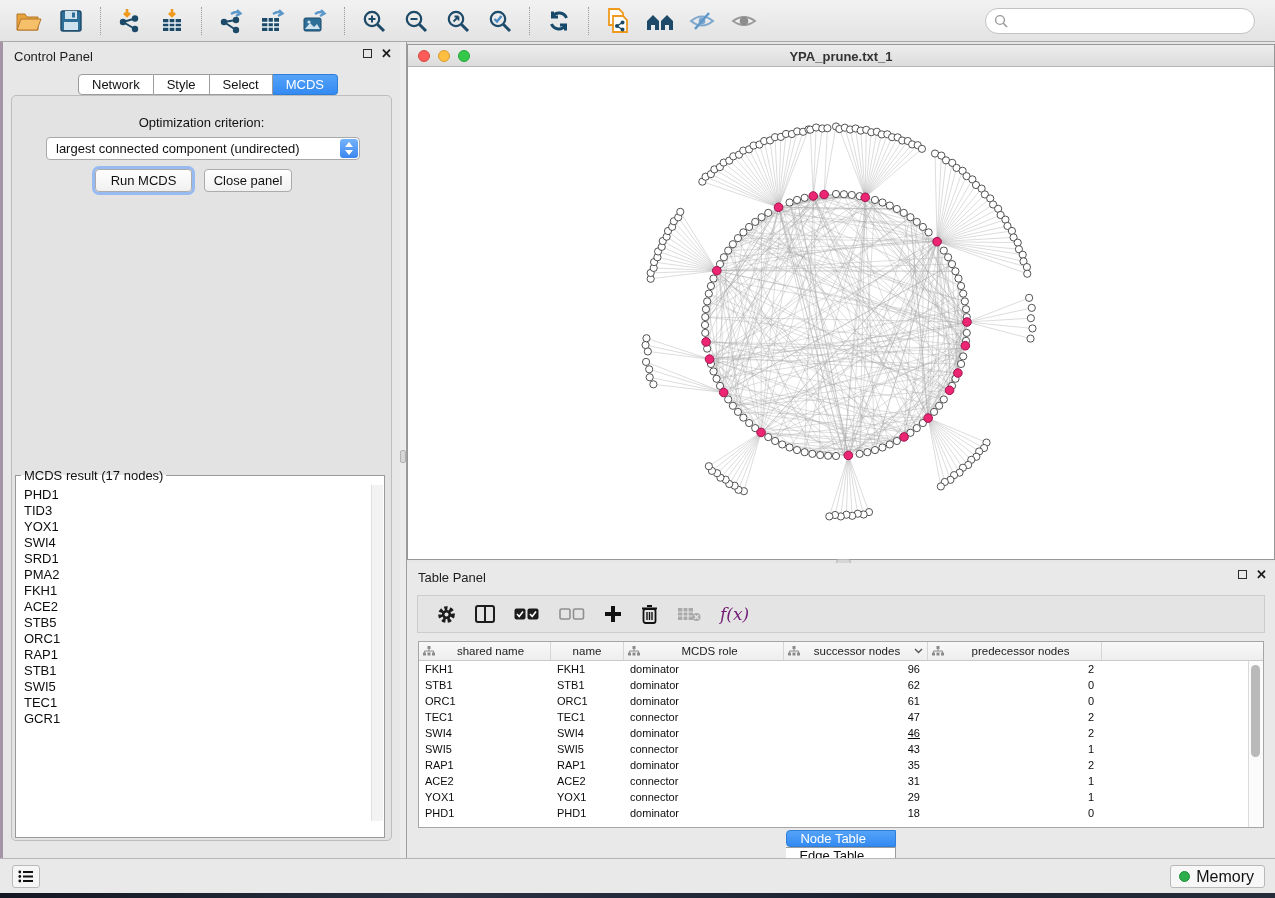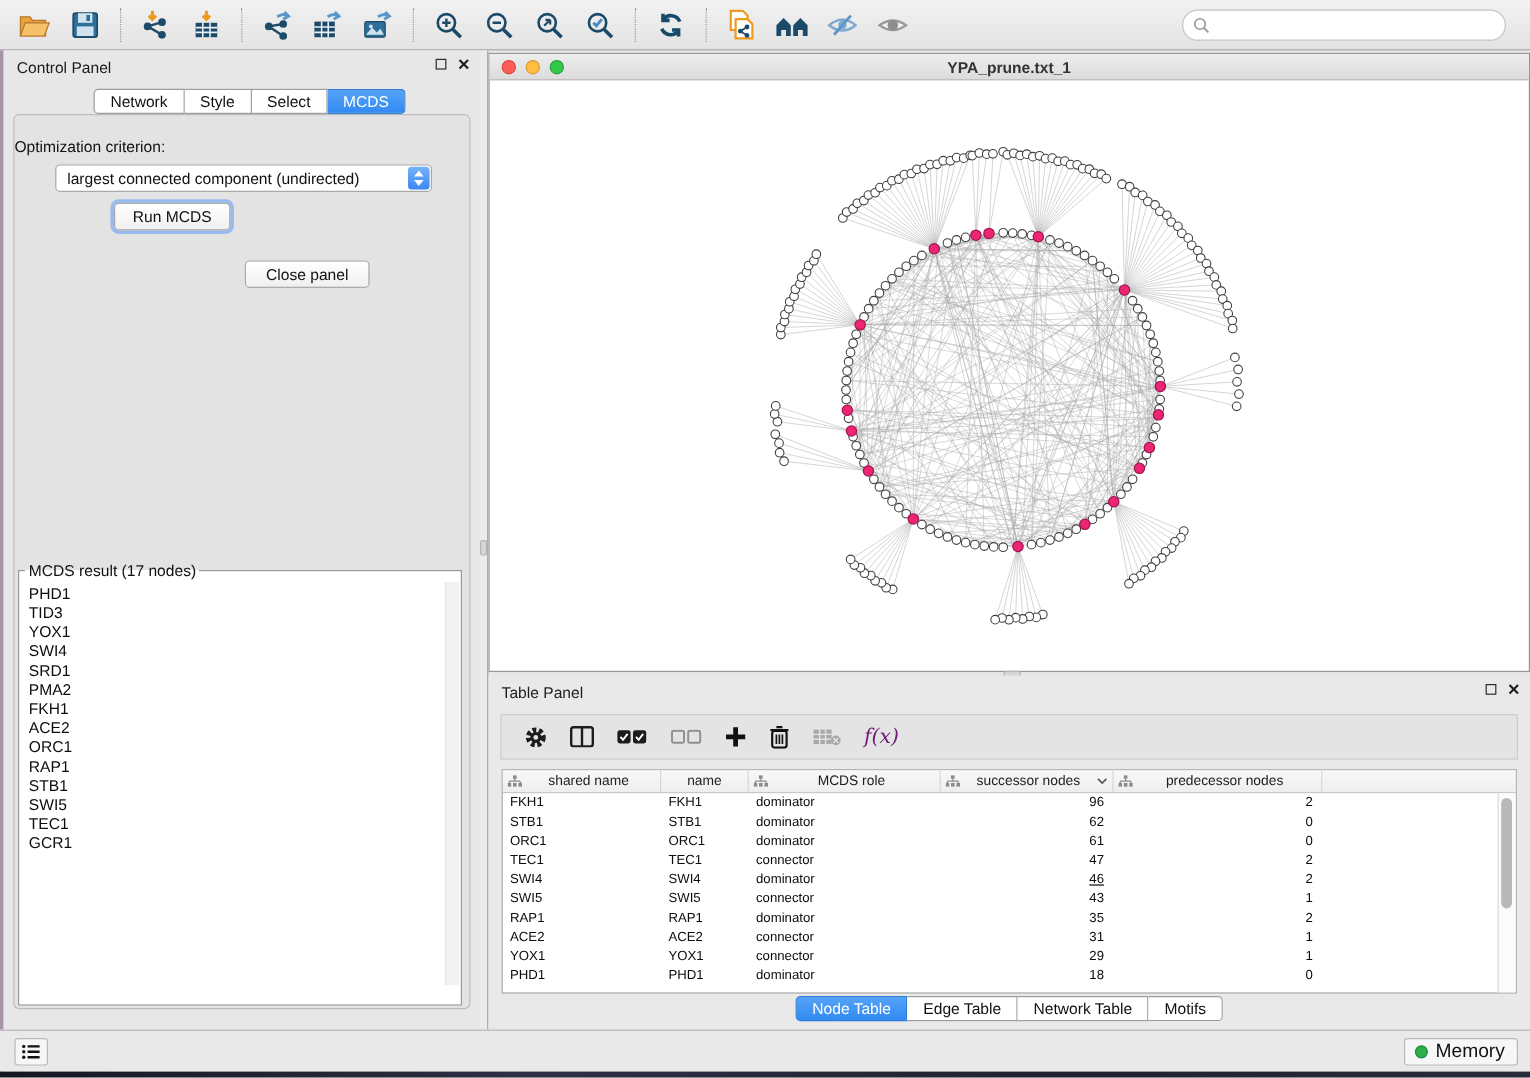--- a/index.html
+++ b/index.html
@@ -34,21 +34,21 @@
 
   .segtabs { position:absolute; display:flex; height:21px; font-size:13px; }
   .seg { background:#fff; border:1px solid #9c9c9c; border-left:none; padding:0 13px;
          display:flex; align-items:center; color:#111; }
   .seg:first-child { border-left:1px solid #9c9c9c; border-radius:4px 0 0 4px; }
   .seg:last-child { border-radius:0 4px 4px 0; }
   .seg.active { background:linear-gradient(#55a3f8,#338af2); border-color:#2f7fd8; color:#fff; }
 
   .cpcontent { position:absolute; left:8px; top:53px; width:381px; height:746px;
                background:#e3e3e3; border:1px solid #bdbdbd; border-radius:5px; }
-  .optlabel { position:absolute; left:0; top:19px; width:100%; text-align:left; font-size:13px; color:#111; }
+  .optlabel { position:absolute; left:0; top:19px; width:100%; text-align:center; font-size:13px; color:#111; }
   .selectbox { position:absolute; left:34px; top:41px; width:314px; height:23px; background:#fff;
                border:1px solid #a9a9a9; border-radius:4px; font-size:13px; line-height:21px;
                padding-left:9px; color:#111; }
   .stepper { position:absolute; right:1px; top:1px; width:18px; height:19px; border-radius:3px;
              background:linear-gradient(#74b3fb,#3c86f1); }
   .stepper i { position:absolute; left:5px; width:0; height:0; border-left:4px solid transparent; border-right:4px solid transparent; }
   .stepper .up { top:3px; border-bottom:5px solid #fff; }
   .stepper .dn { bottom:3px; border-top:5px solid #fff; }
   .cbtn { position:absolute; height:23px; background:linear-gradient(#ffffff,#f0f0f0);
           border:1px solid #ababab; border-radius:4px; font-size:13px; color:#111;
@@ -273,33 +273,34 @@
     <div class="cpcontent">
       <div class="optlabel">Optimization criterion:</div>
       <div class="selectbox">
         <span>largest connected component (undirected)</span>
         <span class="stepper">
             <i class="up"></i>
             <i class="dn"></i>
           </span>
       </div>
       <button class="cbtn focusring" style="left:83px; top:73px; width:97px;">Run MCDS</button>
-      <button class="cbtn" style="left:192px; top:73px; width:104px;margin-top:48px;">Close panel</button>
+      <button class="cbtn" style="left:192px; top:73px; width:88px;">Close panel</button>
       <fieldset class="resultbox">
         <legend>MCDS result (17 nodes)</legend>
         <div style="position:relative; height:340px;">
           <div class="resultlist" id="result-list">
               <div>PHD1</div>
               <div>TID3</div>
               <div>YOX1</div>
               <div>SWI4</div>
               <div>SRD1</div>
               <div>PMA2</div>
               <div>FKH1</div>
               <div>ACE2</div>
+              <div>STB5</div>
               <div>ORC1</div>
               <div>RAP1</div>
               <div>STB1</div>
               <div>SWI5</div>
               <div>TEC1</div>
               <div>GCR1</div>
             </div>
           <div class="rtrack"></div>
         </div>
       </fieldset>
@@ -1140,21 +1141,21 @@
             <div class="tcell" style="width: 144px; text-align: right; padding: 0px 8px 0px 0px;">18</div>
             <div class="tcell" style="width: 174px; text-align: right; padding: 0px 8px 0px 0px;">0</div>
           </div>
         </div>
       <div class="vscroll">
         <div class="vthumb"></div>
       </div>
     </div>
 
     <div class="tabline">
-        <div class="segtabs" id="table-tabs" style="position:relative;">
+        <div class="segtabs" id="table-tabs" style="position:relative;flex-direction:column;">
           <span class="seg active">Node Table</span>
           <span class="seg">Edge Table</span>
           <span class="seg">Network Table</span>
           <span class="seg">Motifs</span>
         </div>
       </div>
   </div>
 
   <div class="statusbar">
     <div class="listbtn">

